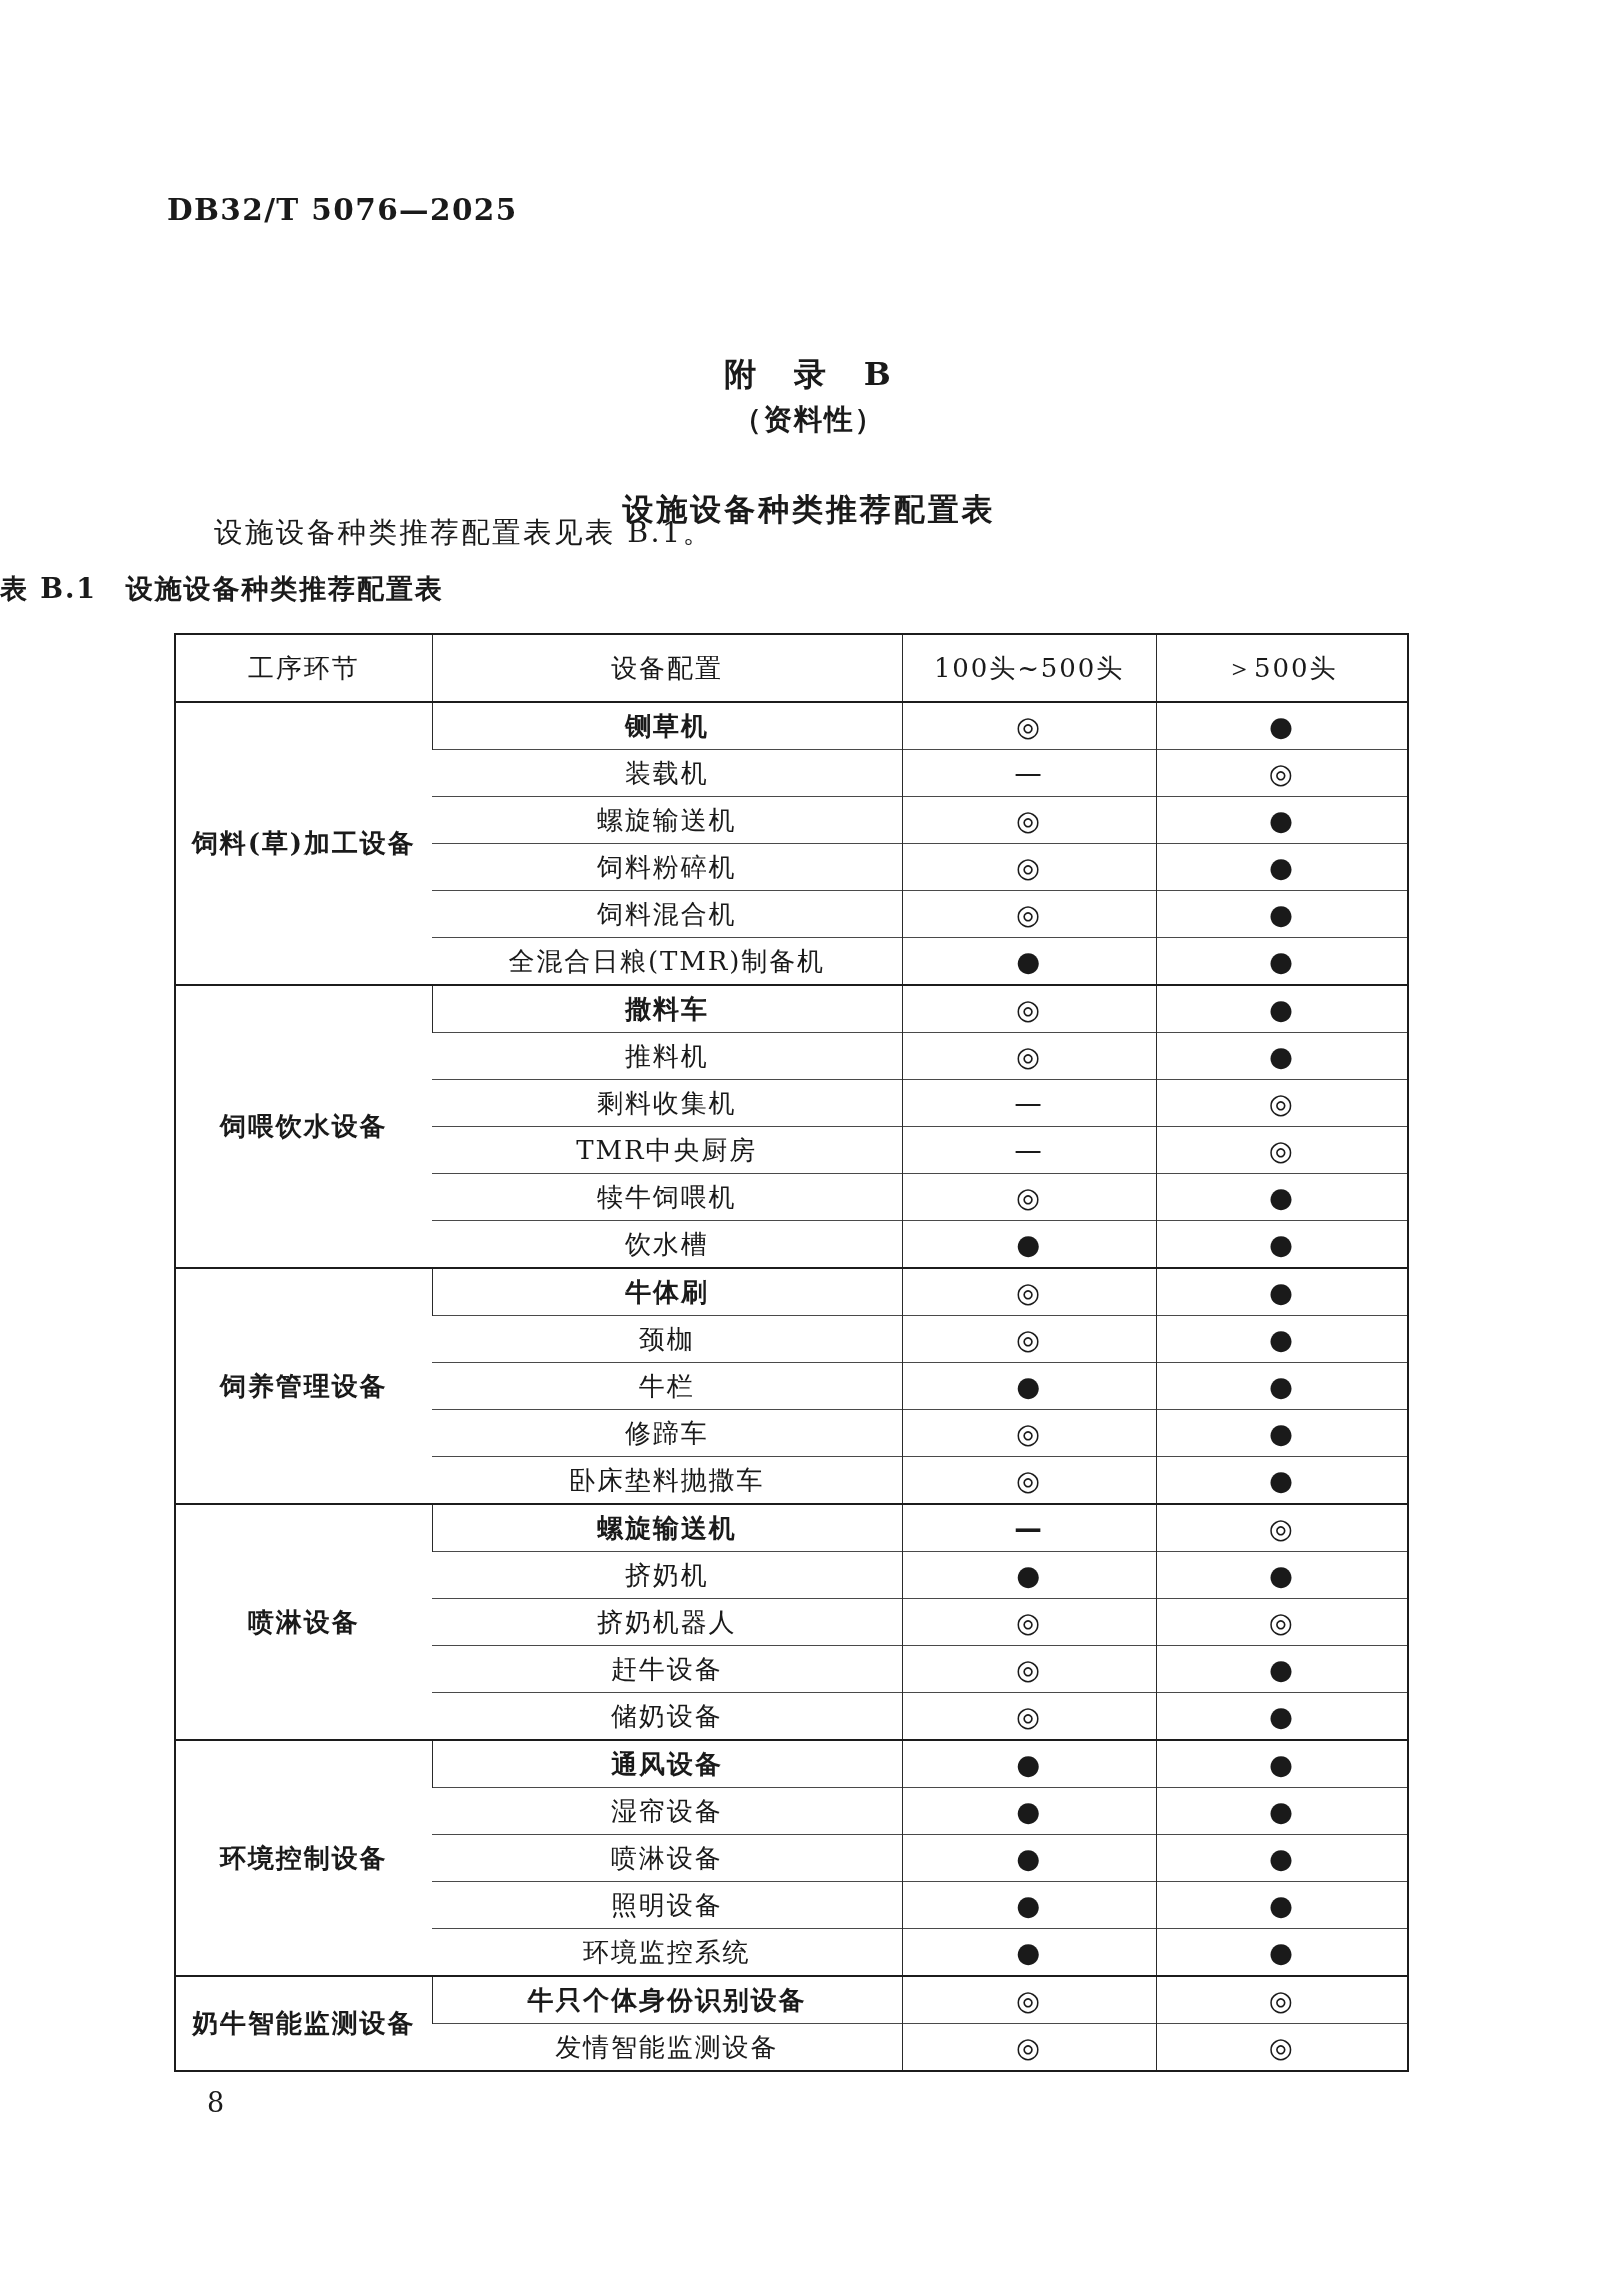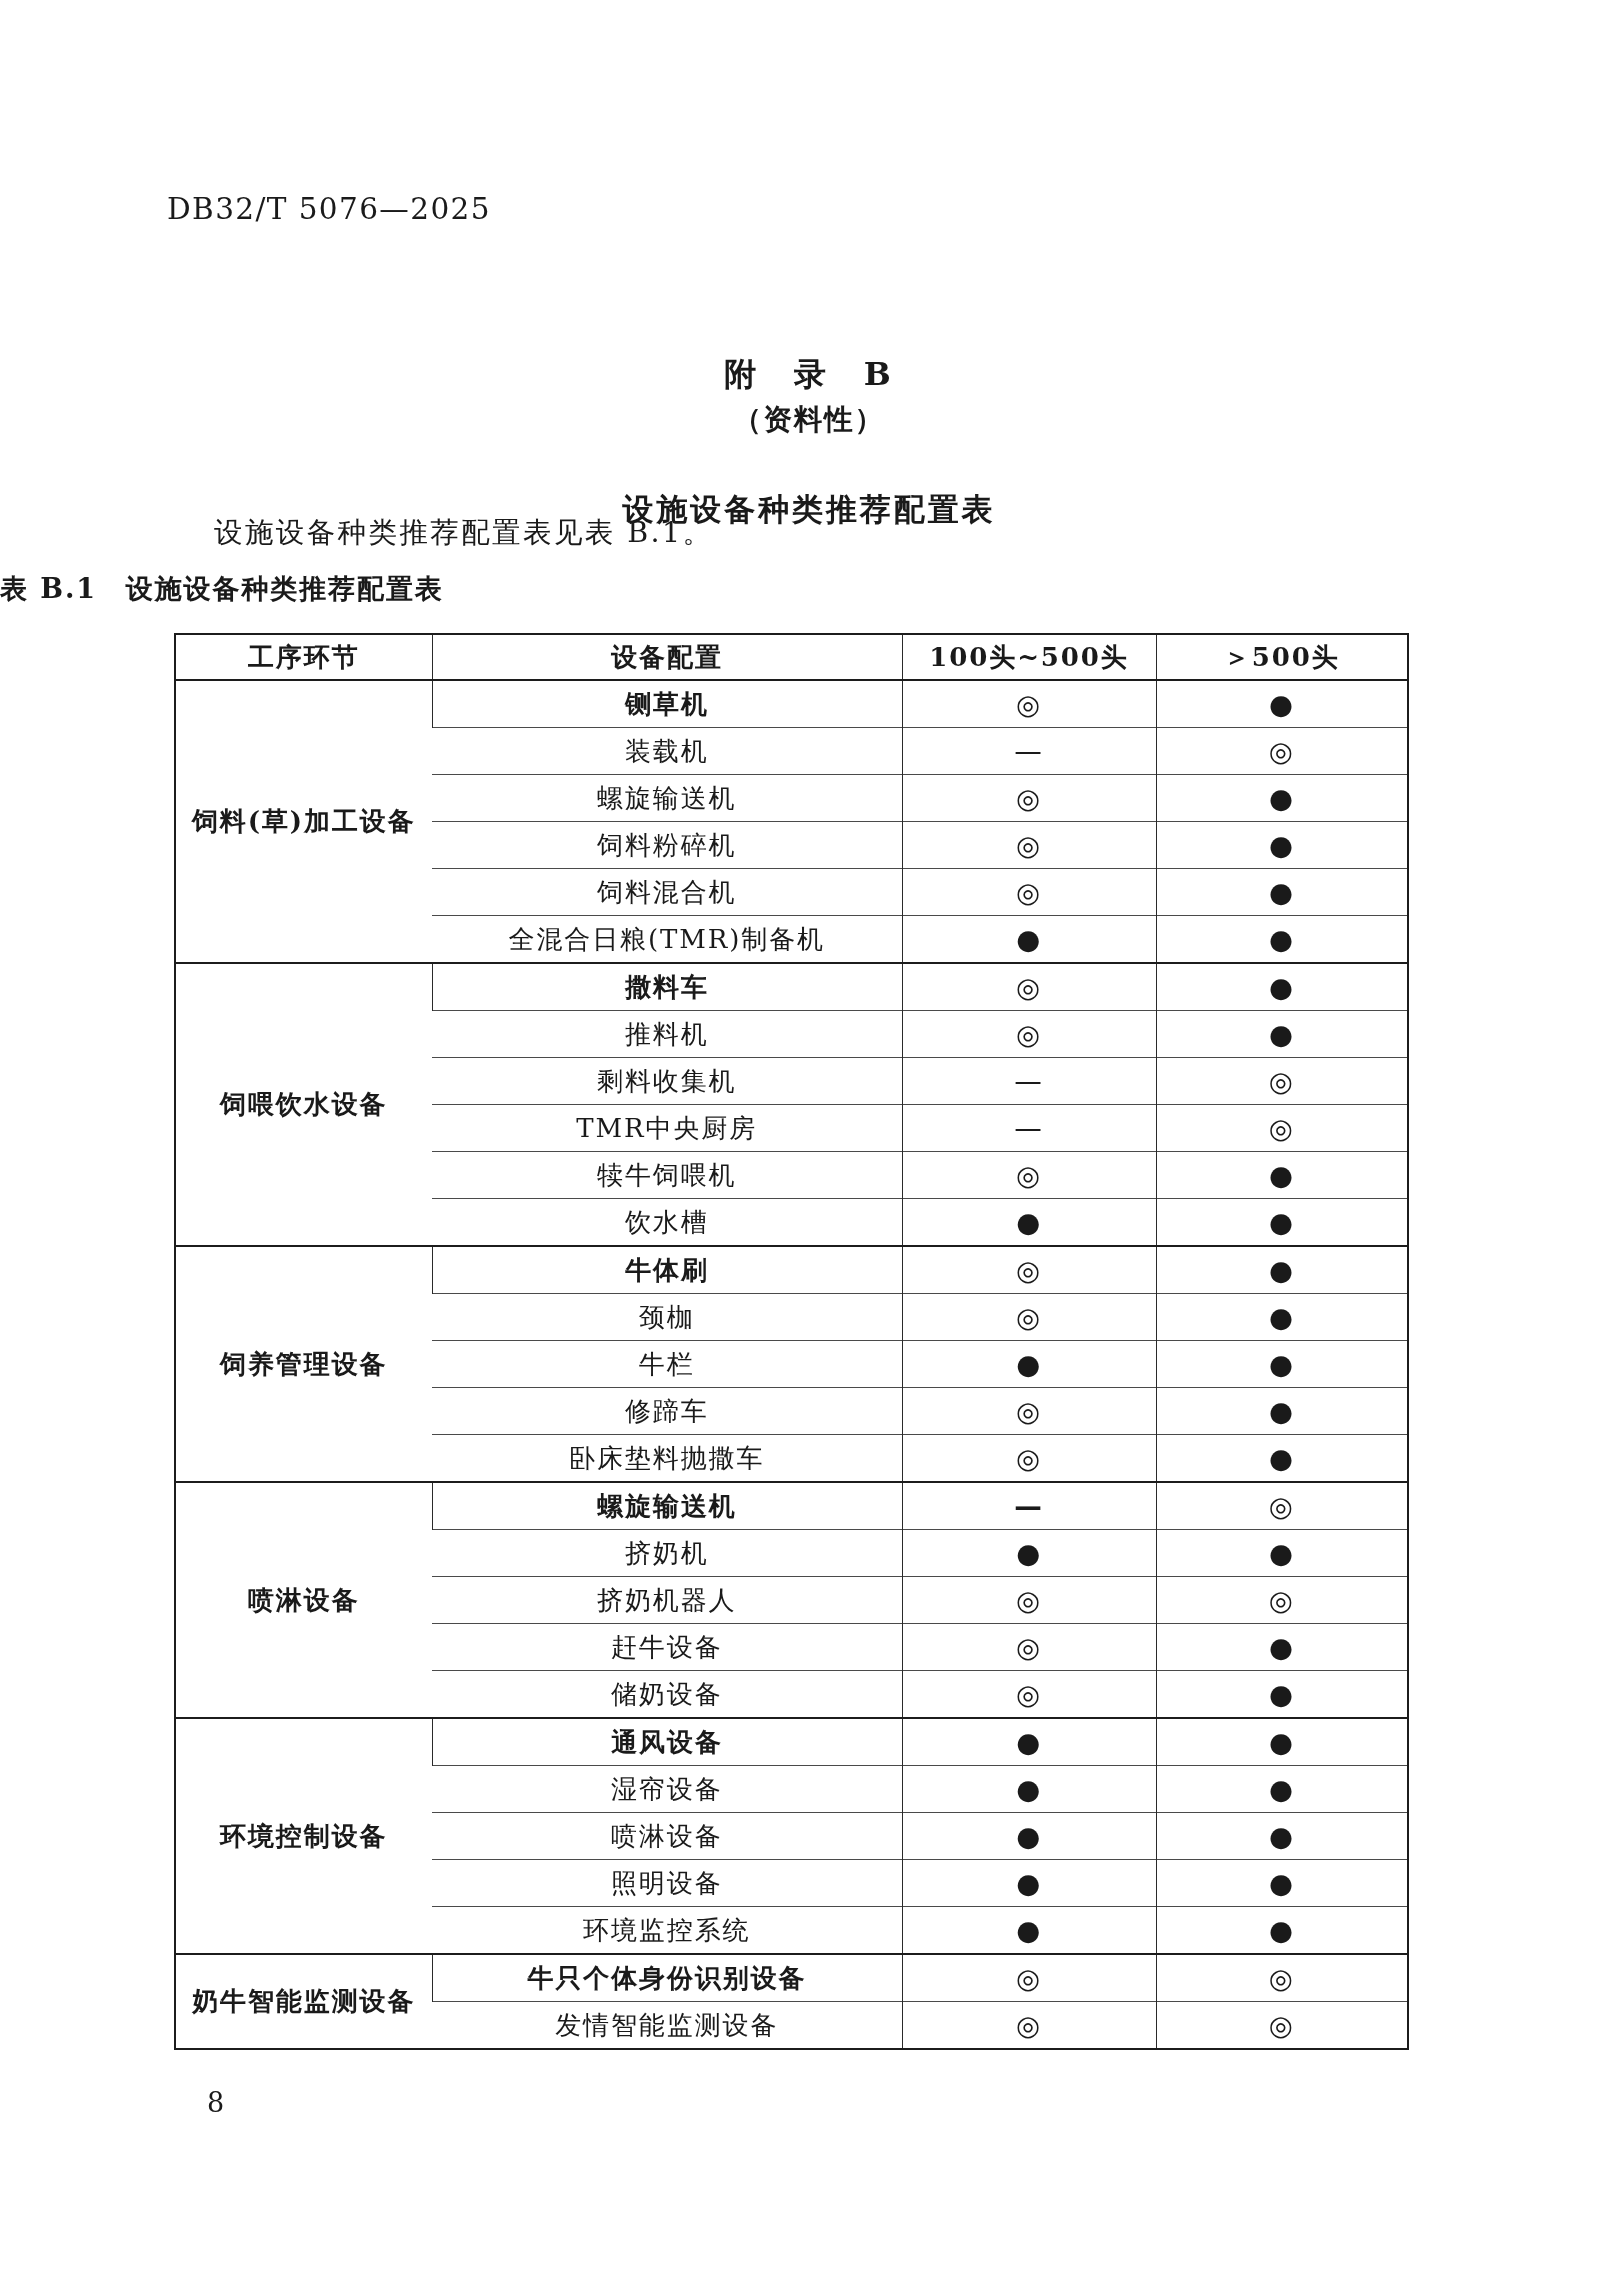--- a/index.html
+++ b/index.html
@@ -13,21 +13,21 @@
     height: 2269px;
     font-family: "DejaVu Serif", "Liberation Serif", serif;
     color: #1a1a1a;
     overflow: hidden;
   }
   .doc-number {
     position: absolute;
     left: 167px;
     top: 192px;
     font-size: 29.5px;
-    font-weight: normal;
+    font-weight: bold;
     letter-spacing: 1.4px;
   }
   .center-line {
     position: absolute;
     left: 0;
     width: 100%;
     text-align: center;
     white-space: pre;
   }
   .appendix-line1 { top: 353px; font-size: 32px; font-weight: bold; letter-spacing: 2.9px; }
@@ -55,27 +55,27 @@
     left: 174px;
     top: 633px;
     width: 1233px;
     border-collapse: collapse;
     table-layout: fixed;
     border: 2.9px solid #1c1c1c;
   }
   table.equipment-table th {
     height: 44px;
     font-size: 26px;
-    font-weight: bold;
+    font-weight: normal;
     letter-spacing: 1.9px;
     text-align: center;
     vertical-align: middle;
     border-bottom: 2.9px solid #1c1c1c;
     border-left: 1.4px solid #2a2a2a;
-    padding: 0;
+    padding: 11px;
   }
   table.equipment-table th:first-child { border-left: none; }
   table.equipment-table td {
     height: 46px;
     font-size: 26px;
     letter-spacing: 1.9px;
     text-align: center;
     vertical-align: middle;
     border-top: 1px solid #4a4a4a;
     border-left: 1.4px solid #2a2a2a;

